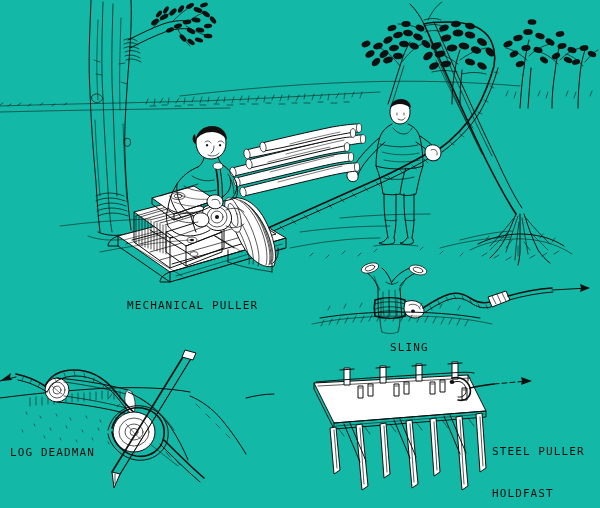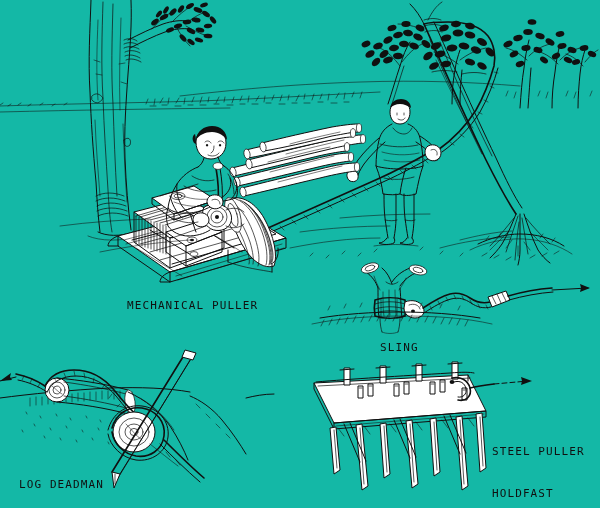--- a/index.html
+++ b/index.html
@@ -28,22 +28,22 @@
   .caption {
     position: absolute;
     font-family: "DejaVu Sans Mono", "Liberation Mono", monospace;
     font-size: 11px;
     letter-spacing: 1.1px;
     color: #101010;
     white-space: pre;
     line-height: 14px;
   }
   .cap-mechanical { left: 127px; top: 299px; }
-  .cap-sling      { left: 380px; top: 341px; }
-  .cap-deadman    { left: 19px;  top: 446px; margin-top: 32px; }
+  .cap-sling      { left: 390px; top: 341px; }
+  .cap-deadman    { left: 10px;  top: 446px; }
   .cap-holdfast   { left: 492px; top: 417px; }
 </style>
 </head>
 <body>
 
 <div id="figure">
 
   <svg class="art" viewBox="0 0 600 508" xmlns="http://www.w3.org/2000/svg">
     <defs>
       <style>

